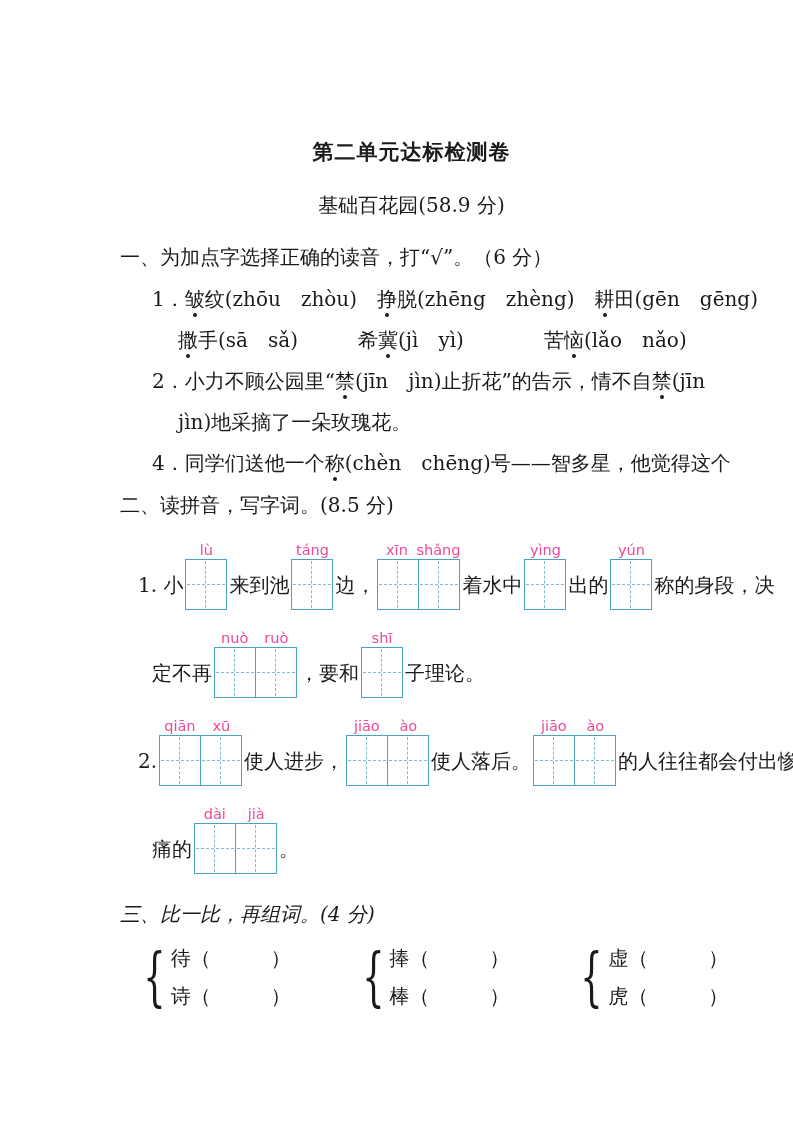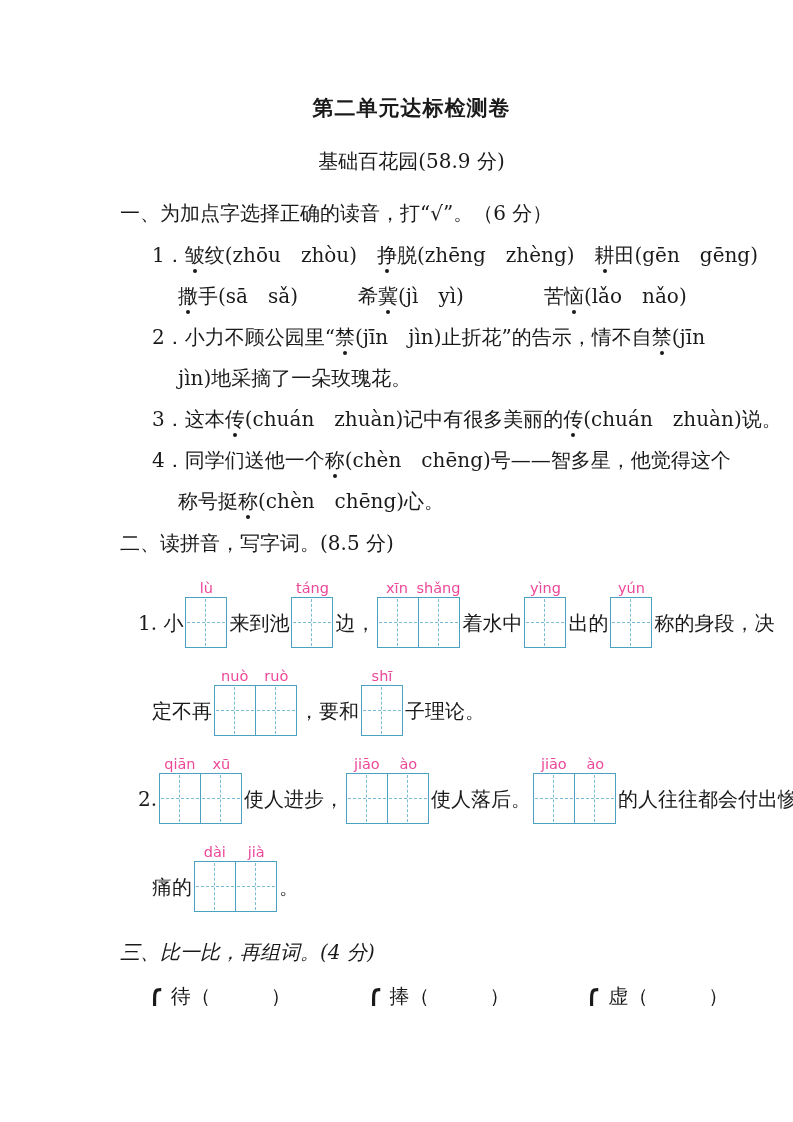--- a/index.html
+++ b/index.html
@@ -4,21 +4,21 @@
 <style>
   :root{
     --bx:#4ba1c0;
     --bd:#79bcd3;
     --ink:#1a1a1a;
   }
   html,body{margin:0;padding:0;background:#fff;}
   .page{
     width:793px;height:1006px;background:#ffffff;box-sizing:border-box;
     padding-top:94px;position:relative;overflow:hidden;
-    font-family:"DejaVu Serif","Liberation Serif",serif;color:var(--ink);
+    font-family:"DejaVu Serif","Liberation Serif",serif;color:var(--ink);margin-top:44px;
   }
   .title{
     text-align:center;padding-left:30px;
     font-family:"DejaVu Sans","Liberation Sans",sans-serif;
     font-weight:700;font-size:21px;letter-spacing:1px;
   }
   .subtitle{text-align:center;padding-left:30px;font-size:20px;margin-top:26px;}
   .heading{font-size:20px;margin-left:120px;white-space:pre;}
   .h1{margin-top:25px;}
   .h2{margin-top:17px;}
@@ -75,23 +75,21 @@
 <div class="page">
   <div class="title">第二单元达标检测卷</div>
   <div class="subtitle">基础百花园(58.9 分)</div>
 
   <div class="heading h1">一、为加点字选择正确的读音，打“√”。（6 分）</div>
   <div id="s1-lines">
       <div class="q-line first"><span class="seg">1．</span><span class="seg dotted">皱</span><span class="seg">纹(zhōu　zhòu)　</span><span class="seg dotted">挣</span><span class="seg">脱(zhēng　zhèng)　</span><span class="seg dotted">耕</span><span class="seg">田(gēn　gēng)</span></div>
       <div class="q-line cont"><span class="seg dotted">撒</span><span class="seg">手(sā　sǎ)　　　希</span><span class="seg dotted">冀</span><span class="seg">(jì　yì)　　　　苦</span><span class="seg dotted">恼</span><span class="seg">(lǎo　nǎo)</span></div>
       <div class="q-line"><span class="seg">2．小力不顾公园里“</span><span class="seg dotted">禁</span><span class="seg">(jīn　jìn)止折花”的告示，情不自</span><span class="seg dotted">禁</span><span class="seg">(jīn</span></div>
       <div class="q-line cont"><span class="seg">jìn)地采摘了一朵玫瑰花。</span></div>
-      <div class="q-line"><span class="seg">3．这本</span><span class="seg dotted">传</span><span class="seg">(chuán　zhuàn)记中有很多美丽的</span><span class="seg dotted">传</span><span class="seg">(chuán　zhuàn)说。</span></div>
       <div class="q-line"><span class="seg">4．同学们送他一个</span><span class="seg dotted">称</span><span class="seg">(chèn　chēng)号——智多星，他觉得这个</span></div>
-      <div class="q-line cont"><span class="seg">称号挺</span><span class="seg dotted">称</span><span class="seg">(chèn　chēng)心。</span></div>
     </div>
 
   <div class="heading h2">二、读拼音，写字词。(8.5 分)</div>
   <div id="s2-rows">
       <div class="pz-row r1"><span class="row-text">1. 小</span><span class="box-wrap"><span class="py-row"><span class="py">lù</span></span><span class="cells"><span class="cell"></span></span></span><span class="row-text">来到池</span><span class="box-wrap"><span class="py-row"><span class="py">táng</span></span><span class="cells"><span class="cell"></span></span></span><span class="row-text">边，</span><span class="box-wrap"><span class="py-row"><span class="py">xīn</span><span class="py">shǎng</span></span><span class="cells"><span class="cell"></span><span class="cell"></span></span></span><span class="row-text">着水中</span><span class="box-wrap"><span class="py-row"><span class="py">yìng</span></span><span class="cells"><span class="cell"></span></span></span><span class="row-text">出的</span><span class="box-wrap"><span class="py-row"><span class="py">yún</span></span><span class="cells"><span class="cell"></span></span></span><span class="row-text">称的身段，决</span></div>
       <div class="pz-row indent"><span class="row-text">定不再</span><span class="box-wrap"><span class="py-row"><span class="py">nuò</span><span class="py">ruò</span></span><span class="cells"><span class="cell"></span><span class="cell"></span></span></span><span class="row-text">，要和</span><span class="box-wrap"><span class="py-row"><span class="py">shī</span></span><span class="cells"><span class="cell"></span></span></span><span class="row-text">子理论。</span></div>
       <div class="pz-row"><span class="row-text">2.</span><span class="box-wrap"><span class="py-row"><span class="py">qiān</span><span class="py">xū</span></span><span class="cells"><span class="cell"></span><span class="cell"></span></span></span><span class="row-text">使人进步，</span><span class="box-wrap"><span class="py-row"><span class="py">jiāo</span><span class="py">ào</span></span><span class="cells"><span class="cell"></span><span class="cell"></span></span></span><span class="row-text">使人落后。</span><span class="box-wrap"><span class="py-row"><span class="py">jiāo</span><span class="py">ào</span></span><span class="cells"><span class="cell"></span><span class="cell"></span></span></span><span class="row-text">的人往往都会付出惨</span></div>
       <div class="pz-row indent"><span class="row-text">痛的</span><span class="box-wrap"><span class="py-row"><span class="py">dài</span><span class="py">jià</span></span><span class="cells"><span class="cell"></span><span class="cell"></span></span></span><span class="row-text">。</span></div>
     </div>
 

